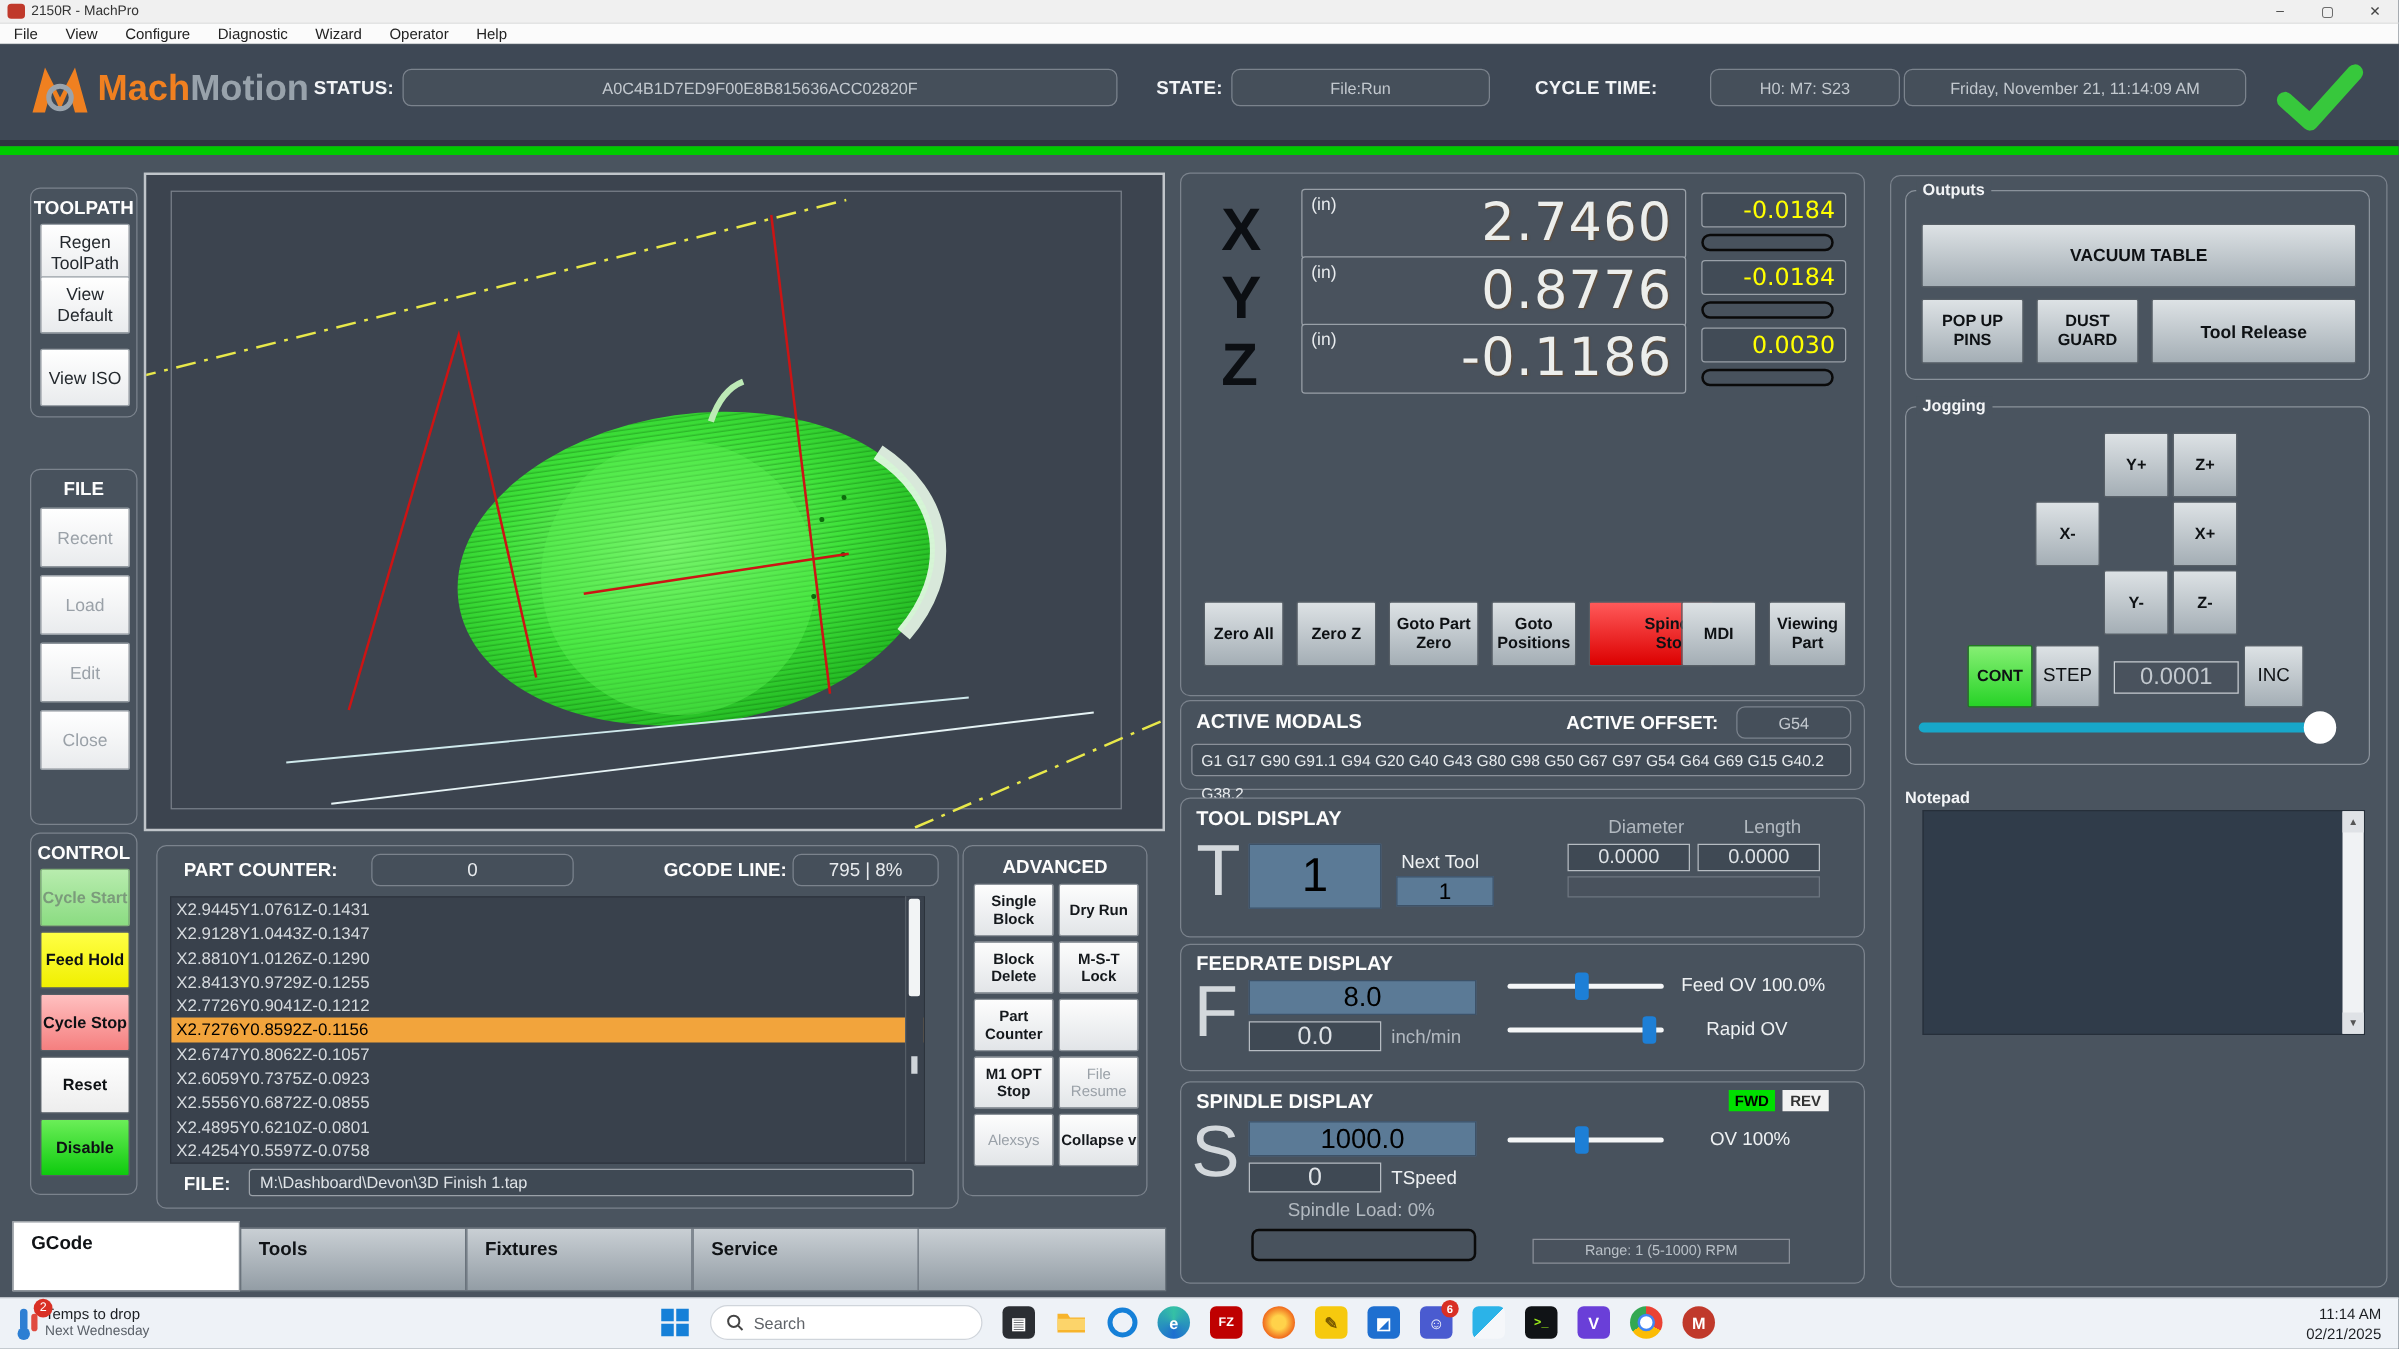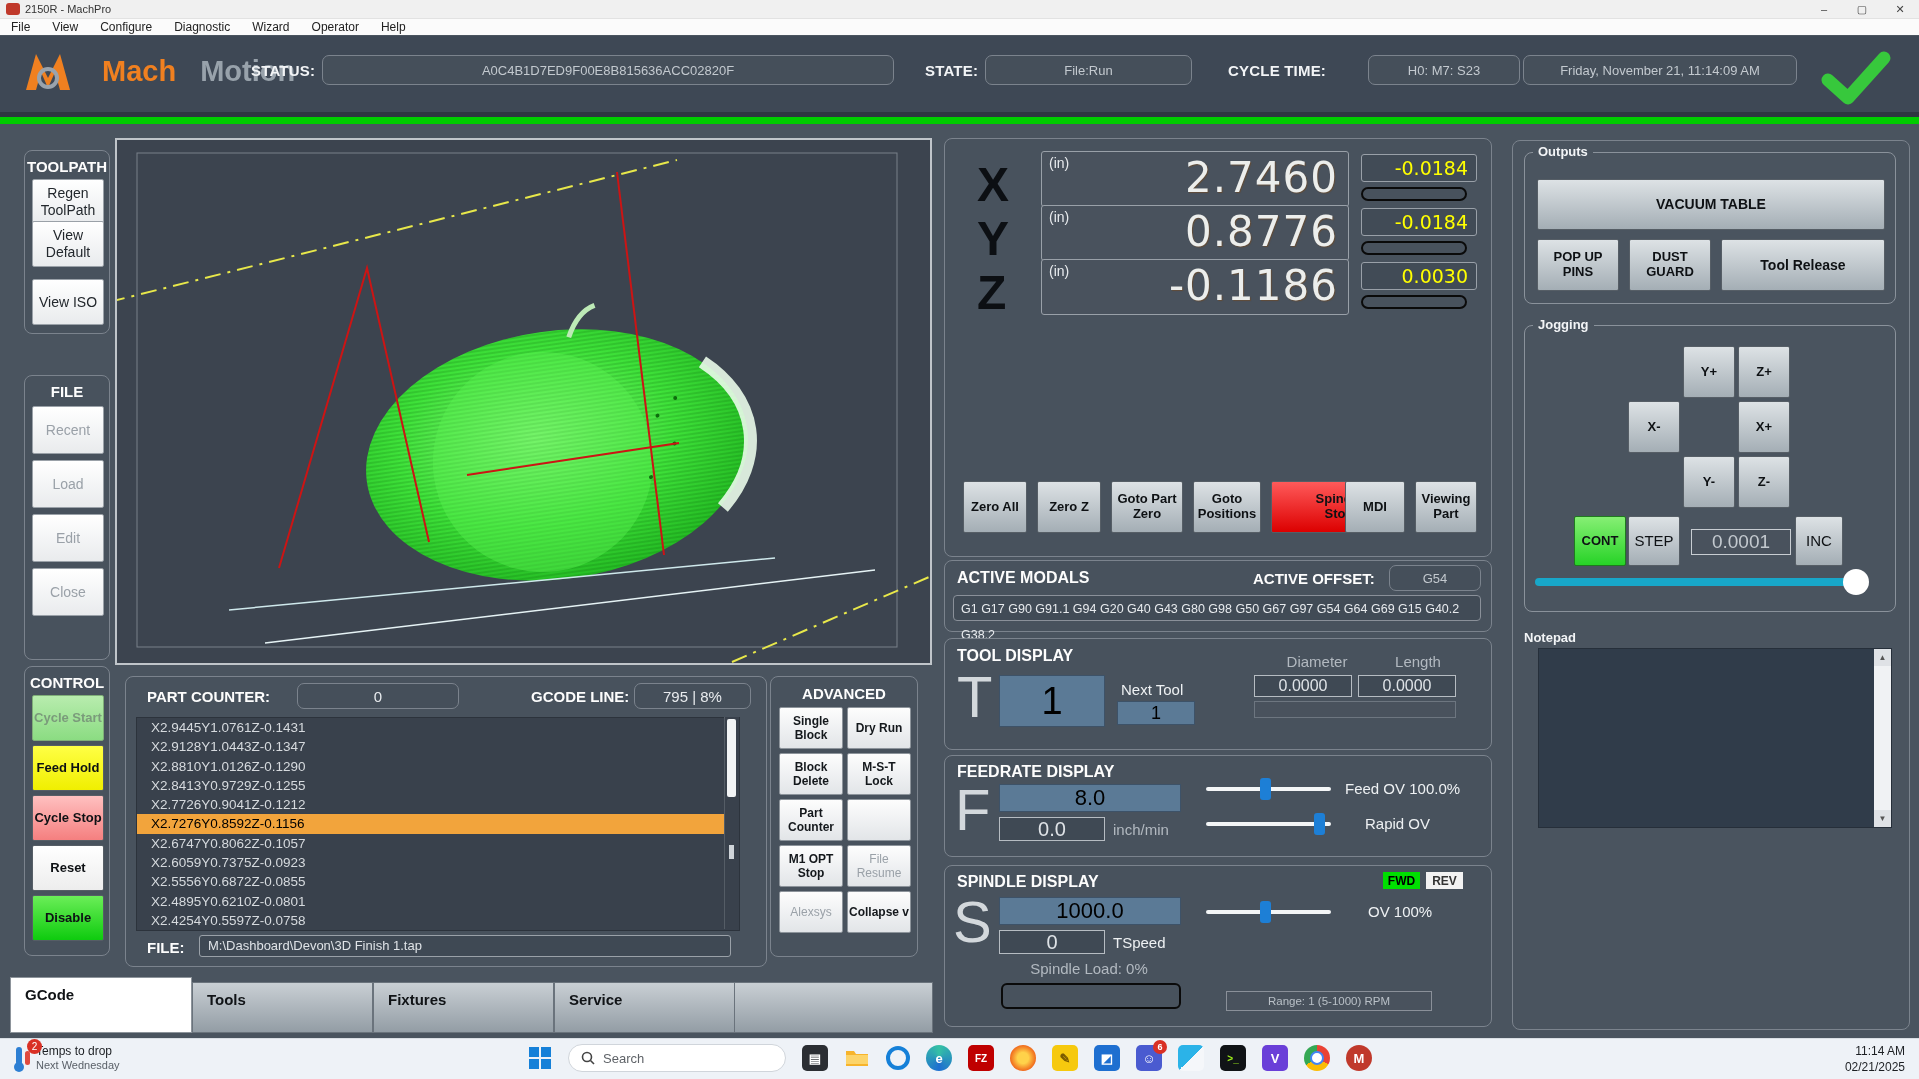--- a/index.html
+++ b/index.html
@@ -53,21 +53,21 @@
          justify-content:center;}
   .darkval{background:#3f4954;border:1px solid #b6bcc2;color:#dfe3e7;display:flex;align-items:center;
          justify-content:center;}
   .bigletter{font-size:58px;color:#d3d8dc;font-weight:normal;}
   .graylab{color:#b2b9c0;font-size:15px;}
   .whitelab{color:#eef1f3;font-size:15px;}
   
   .strack{position:absolute;height:4px;background:#f4f6f7;border-radius:2px;}
   .sthumb{position:absolute;width:11px;height:22px;background:#1d7fd6;border-radius:3px;top:-9px;}
   
-  .gline{height:19.3px;line-height:19.3px;padding-left:14px;font-size:13.5px;color:#d6dade;white-space:nowrap;}
+  .gline{height:19.3px;line-height:19.3px;padding-left:4px;font-size:13.5px;color:#d6dade;white-space:nowrap;}
   .gline.hl{background:#f2a43c;color:#000;}
   
   .tab{position:absolute;font-weight:bold;color:#101316;font-size:15px;padding:8px 0 0 14px;box-sizing:border-box;}
   .tabgray{background:linear-gradient(#c9cfd4,#939da5);border:1px solid #6a737c;}
   
   .taskbar{left:0;top:1038px;width:1919px;height:41px;background:#eef2f7;border-top:1px solid #d9dee4;}
   .tbicon{width:26px;height:26px;border-radius:5px;display:flex;align-items:center;justify-content:center;
           font-size:13px;font-weight:bold;cursor:pointer;}
   .jogbtn{position:absolute;width:50px;height:50px;}
 </style>
@@ -88,21 +88,21 @@
   <span class="menuitem">File</span>
   <span class="menuitem">View</span>
   <span class="menuitem">Configure</span>
   <span class="menuitem">Diagnostic</span>
   <span class="menuitem">Wizard</span>
   <span class="menuitem">Operator</span>
   <span class="menuitem">Help</span>
 </div>
 
 <div class="abs header"></div>
-<div class="abs" style="left:22px;top:48px;display:flex;align-items:center;gap:24px;">
+<div class="abs" style="left:22px;top:48px;display:flex;align-items:center;">
   <svg width="52" height="46" viewBox="0 0 52 46">
     <path d="M4 42 L14 6 L26 30 L38 6 L48 42 L38 42 L33 24 L26 40 L19 24 L14 42 Z" fill="#f08020"></path>
     <circle cx="26" cy="30" r="9" fill="none" stroke="#9aa3ac" stroke-width="4"></circle>
   </svg>
   <span style="font-size:29px;font-weight:bold;color:#f08020;margin-left:4px;">Mach</span>
     <span style="font-size:29px;font-weight:bold;color:#98a2ab;">Motion</span>
 </div>
 <span class="abs hdrlabel" style="left:251px;top:62px;">STATUS:</span>
 <div class="abs hdrfield" style="left:322px;top:55px;width:570px;height:28px;">A0C4B1D7ED9F00E8B815636ACC02820F</div>
 <span class="abs hdrlabel" style="left:925px;top:62px;">STATE:</span>

